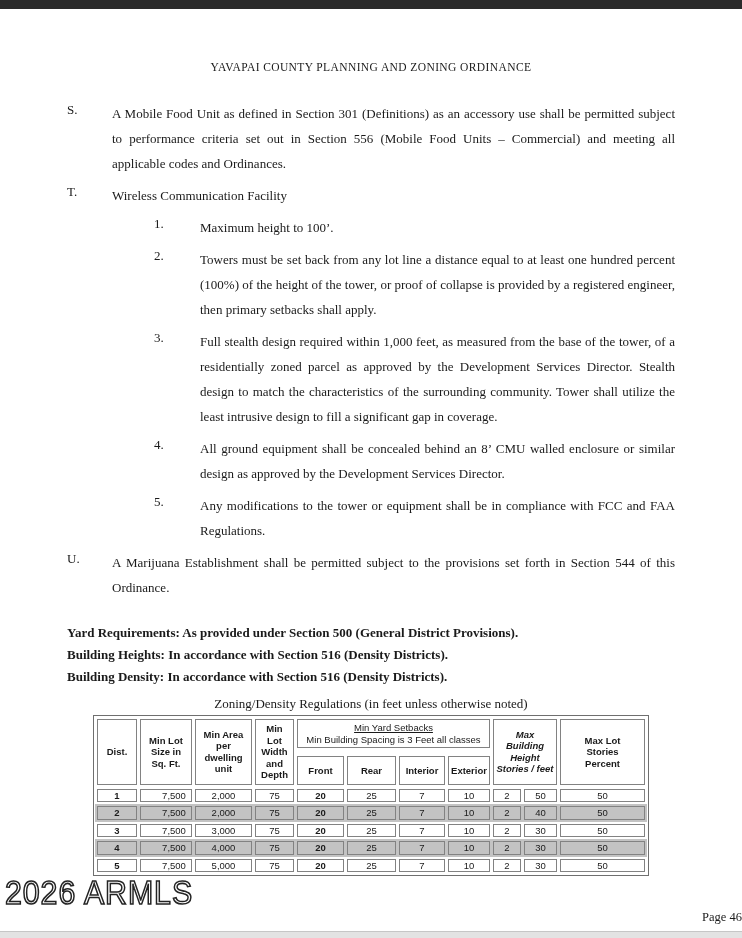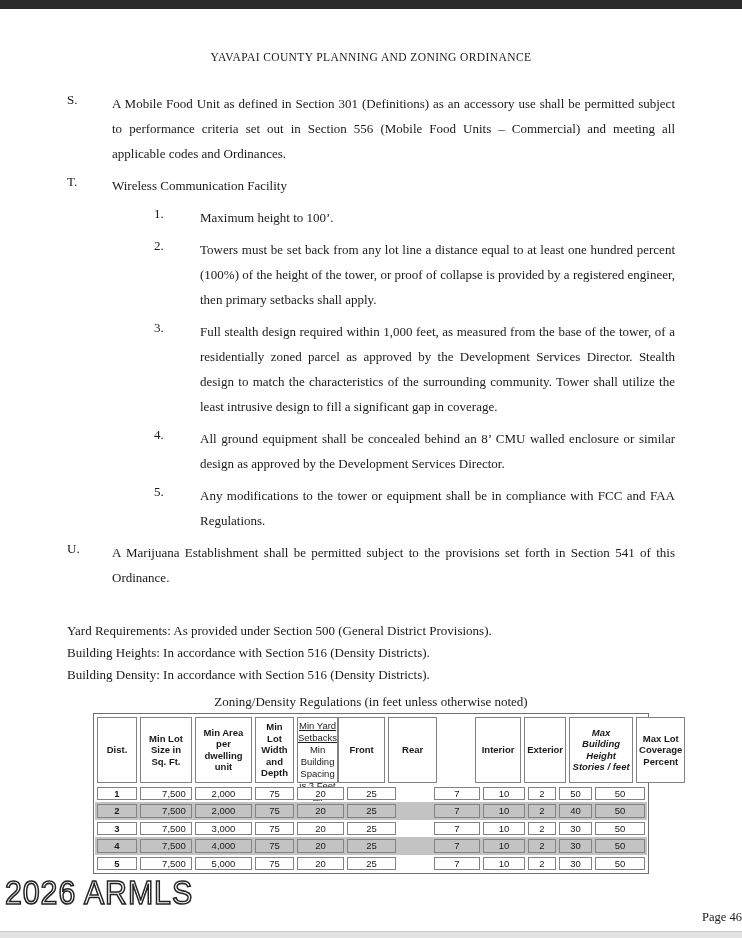--- a/index.html
+++ b/index.html
@@ -24,21 +24,21 @@
   .bottom-bar {
     position: absolute;
     bottom: 0; left: 0;
     width: 100%; height: 7px;
     background: #e3e3e3;
     border-top: 1px solid #c6c6c6;
   }
 
   .page {
     position: absolute;
-    top: 9px; left: 0;
+    top: 19px; left: 0;
     width: 742px;
     padding: 42px 67px 0 67px;
   }
 
   .doc-title {
     text-align: center;
     font-size: 11.5px;
     letter-spacing: 0.4px;
     margin-bottom: 28px;
     white-space: nowrap;
@@ -49,21 +49,21 @@
   .item .marker { flex: 0 0 45px; font-size: 13px; line-height: 18.6px; }
   .item .text {
     flex: 1;
     font-size: 13px;
     line-height: 25px;
     text-align: justify;
   }
   .sublist { margin-left: 87px; }
   .sublist .item .marker { flex: 0 0 46px; }
 
-  .notes { margin-top: 32px; }
+  .notes { margin-top: 24px; font-weight: bold; }
   .note-line { font-size: 13px; line-height: 18.6px; margin-bottom: 3.5px; }
 
   
   .table-wrap { margin-top: 9px; }
   .ztable-title {
     text-align: center;
     font-size: 13px;
     margin-bottom: 3px;
   }
   .ztable {
@@ -87,36 +87,36 @@
     justify-content: center;
     line-height: 11.5px;
   }
   .zrow.shaded .zcell { background: #c3c3c3; }
 
   
   .c-dist     { flex: 0 0 40px; }
   .c-minlot   { flex: 0 0 52px; padding-left: 16px; }
   .c-minarea  { flex: 0 0 57px; text-align: center; }
   .c-width    { flex: 0 0 39px; }
-  .c-front    { flex: 0 0 47px; }
+  .c-front    { flex: 0 0 47px; font-weight: bold; }
   .c-rear     { flex: 0 0 49px; }
-  .c-interior { flex: 0 0 46px; margin-left: 35px; }
+  .c-interior { flex: 0 0 46px; }
   .c-exterior { flex: 0 0 42px; }
   .c-stories  { flex: 0 0 28px; }
   .c-feet     { flex: 0 0 33px; }
   .c-cover    { flex: 1; }
 
   
   .zhead { height: 70px; }
   .zhead .zcell { font-weight: bold; padding: 1px 2px; }
   .c-setbacks-group {
     flex: 0 0 193px;
     display: flex;
-    flex-direction: row;
-    gap: 0;
+    flex-direction: column;
+    gap: 8px;
   }
   .setbacks-top {
     border: 1px solid #828282;
     text-align: center;
     font-size: 9.5px;
     line-height: 12px;
     padding: 2px 0 1px 0;
     font-weight: normal;
   }
   .setbacks-top .u { text-decoration: underline; }
@@ -185,21 +185,21 @@
         <span class="text">All ground equipment shall be concealed behind an 8’ CMU walled enclosure or similar design as approved by the Development Services Director.</span>
       </div>
       <div class="item">
         <span class="marker">5.</span>
         <span class="text">Any modifications to the tower or equipment shall be in compliance with FCC and FAA Regulations.</span>
       </div>
     </div>
 
     <div class="item">
       <span class="marker">U.</span>
-      <span class="text">A Marijuana Establishment shall be permitted subject to the provisions set forth in Section 541 of this Ordinance.</span>
+      <span class="text">A Marijuana Establishment shall be permitted subject to the provisions set forth in Section 544 of this Ordinance.</span>
     </div>
 
     <div class="notes">
       <div class="note-line">Yard Requirements: As provided under Section 500 (General District Provisions).</div>
       <div class="note-line">Building Heights: In accordance with Section 516 (Density Districts).</div>
       <div class="note-line">Building Density: In accordance with Section 516 (Density Districts).</div>
     </div>
 
     <div class="table-wrap">
       <div class="ztable-title">Zoning/Density Regulations (in feet unless otherwise noted)</div>
@@ -223,21 +223,21 @@
               <div class="zcell c-exterior">Exterior</div>
             </div>
           </div>
           <div class="zcell c-maxheight">
             <span>Max Building</span>
             <span>Height</span>
             <span>Stories / feet</span>
           </div>
           <div class="zcell c-cover">
             <span>Max Lot</span>
-            <span>Coverage</span>
+            <span>Stories</span>
             <span>Percent</span>
           </div>
         </div>
 
         <div class="zbody">
           <div class="zrow">
             <div class="zcell c-dist">1</div>
             <div class="zcell c-minlot">7,500</div>
             <div class="zcell c-minarea">2,000</div>
             <div class="zcell c-width">75</div>

